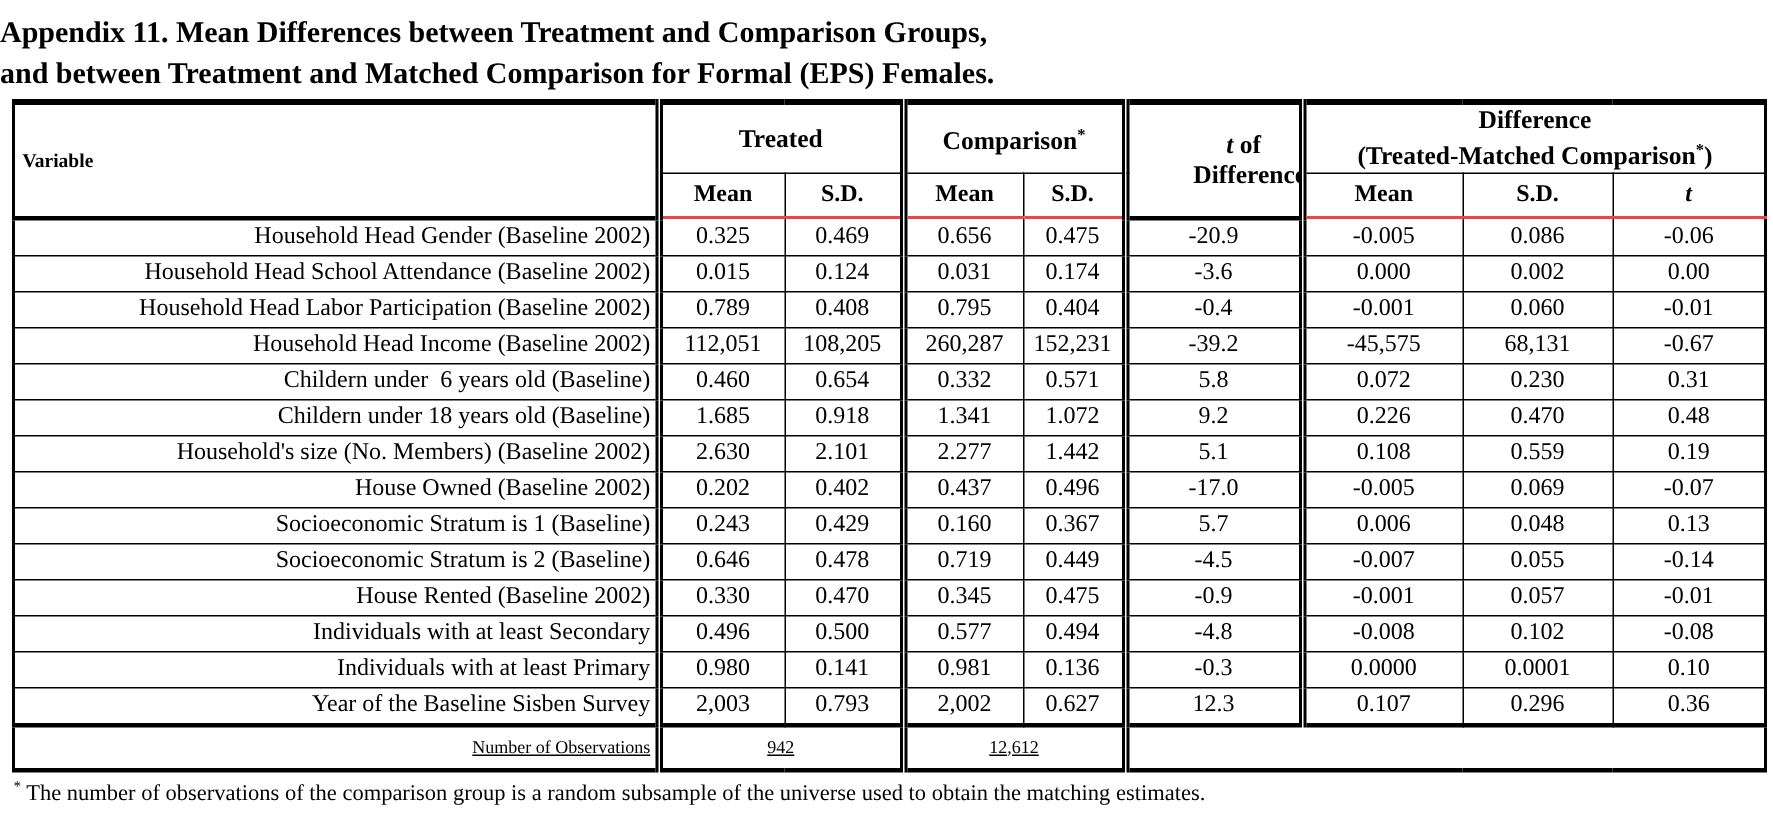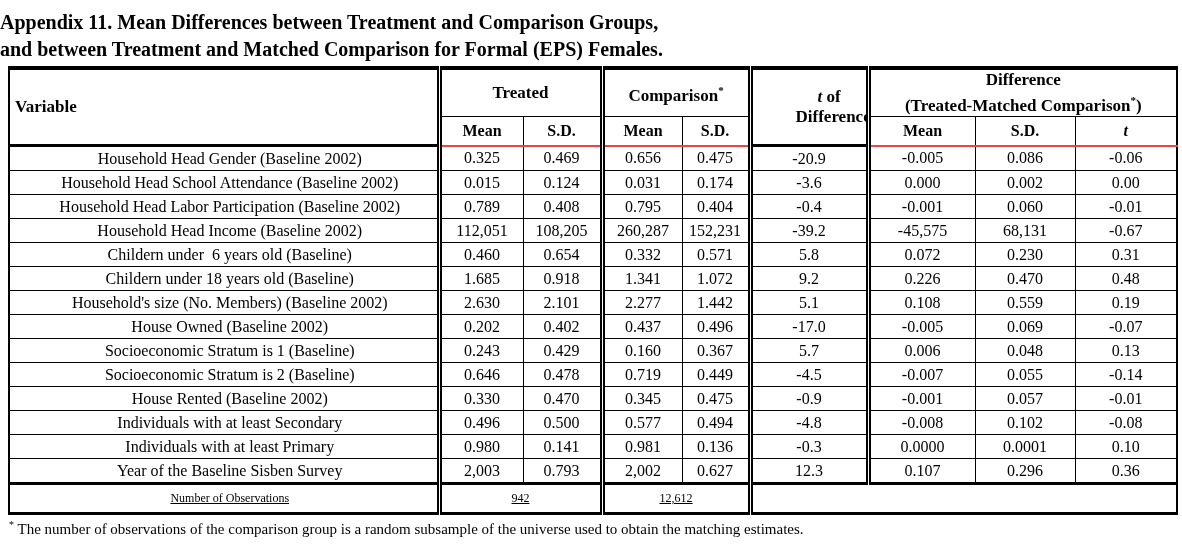--- a/index.html
+++ b/index.html
@@ -36,24 +36,24 @@
     padding: 0 3px;
     overflow: hidden;
   }
   thead th { font-weight: bold; }
   .gh { height: 45px; font-size: 17px; line-height: 20px; }
   tr.subhead th { height: 28px; border-bottom: 2px solid #ef4444; font-size: 16px; }
   .rowspan2 { border-bottom: 3px solid #000; padding-left: 43px; }
   th.var-h {
     text-align: left;
     padding-left: 5px;
-    font-size: 17px;
+    font-size: 13px;
   }
   td.var {
-    text-align: center;
+    text-align: right;
     padding-left: 16px;
     white-space: pre;
   }
   tbody td { height: 23px; }
   tfoot td { height: 27px; border-top: 3px solid #000; font-size: 12px; text-decoration: underline; }
   .grp { border-left: 5px double #000; }
   .it { font-style: italic; }
   sup { font-size: 11px; }
   .footnote {
     margin: 4px 0 0 9px;

